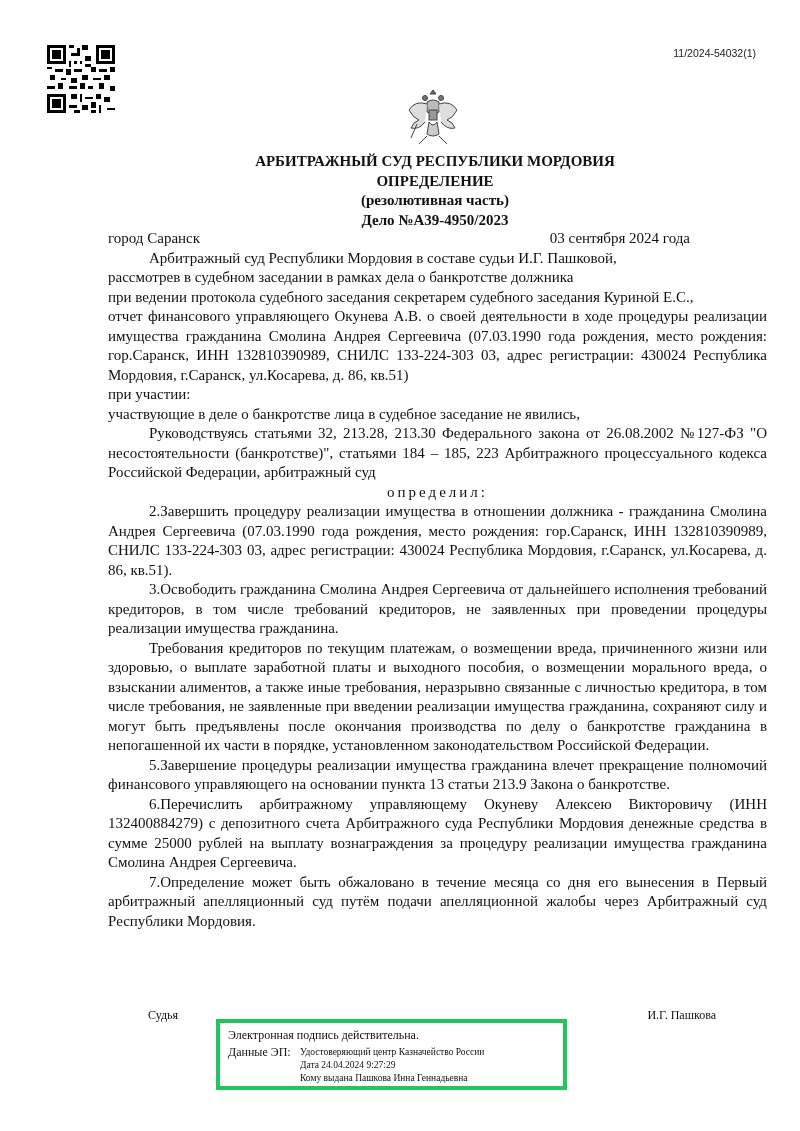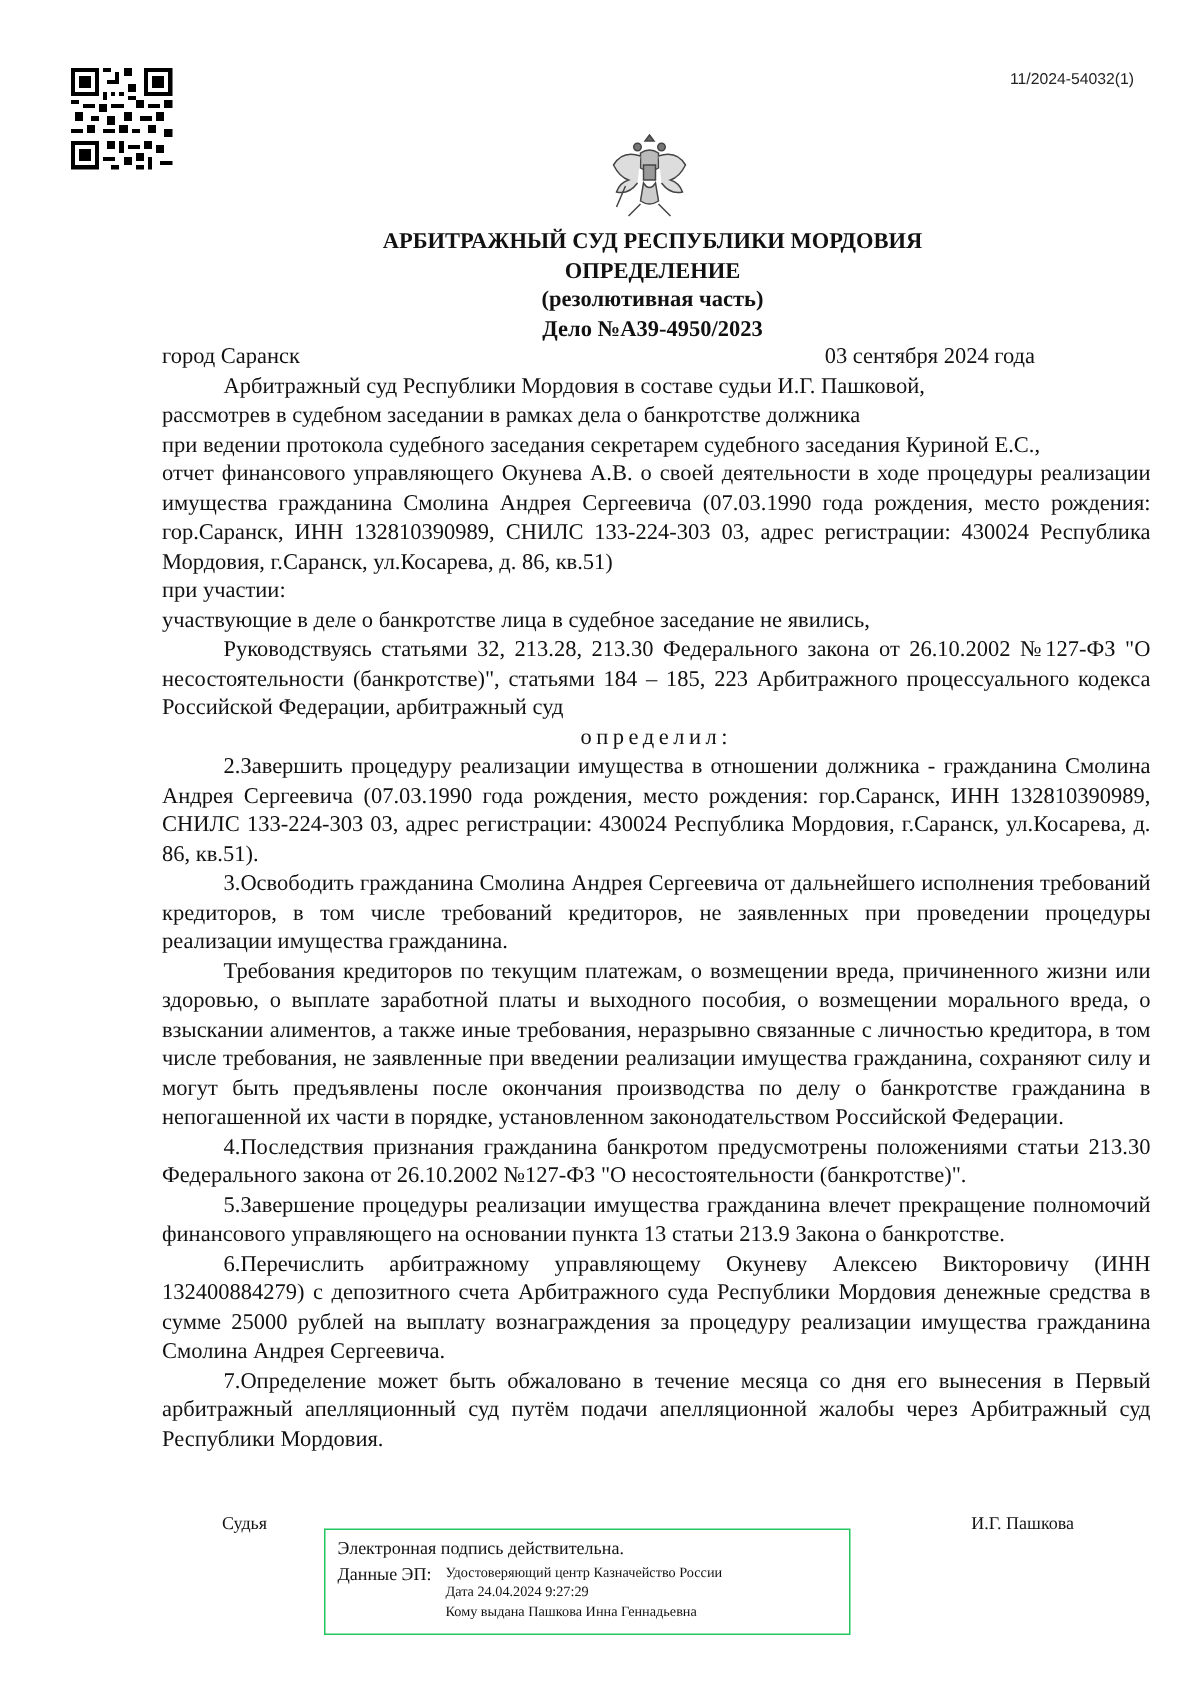--- a/index.html
+++ b/index.html
@@ -15,21 +15,21 @@
              font-size: 15px; line-height: 19.5px; }
   .row-split { display: flex; justify-content: space-between; }
   .row-split .date { margin-right: 77px; }
   p { margin: 0; text-align: justify; }
   p.indent { text-indent: 41px; }
   p.left { text-align: left; }
   .decided { text-align: center; letter-spacing: 3px; }
   .sign-row { position: absolute; left: 148px; top: 1008px; width: 568px; font-size: 12px; }
   .sign-row .judge-name { position: absolute; right: 0; top: 0; }
   .ep-box { position: absolute; left: 216px; top: 1019px; width: 351px; height: 71px;
-            border: 1px solid #22c55e; box-sizing: border-box; padding: 4px 8px; }
+            border: 4px solid #22c55e; box-sizing: border-box; padding: 4px 8px; }
   .ep-title { font-size: 12px; line-height: 16px; }
   .ep-data { display: flex; margin-top: 3px; }
   .ep-label { font-size: 12px; width: 72px; line-height: 13px; }
   .ep-lines { font-size: 9.5px; line-height: 13px; }
 </style>
 </head>
 <body>
 
 <svg class="qr" viewBox="0 0 25 25" shape-rendering="crispEdges">
   <rect x="0" y="0" width="25" height="25" fill="#fff"></rect>
@@ -115,26 +115,25 @@
   <div class="row-split">
     <span>город Саранск</span>
     <span class="date">03 сентября  2024 года</span>
   </div>
   <p class="indent left">Арбитражный суд Республики Мордовия в составе судьи И.Г. Пашковой,</p>
   <p class="left">рассмотрев в судебном заседании в рамках дела о банкротстве должника</p>
   <p class="left">при ведении протокола судебного заседания секретарем судебного заседания  Куриной Е.С.,</p>
   <p>отчет финансового управляющего Окунева А.В. о своей деятельности в ходе процедуры реализации имущества гражданина Смолина Андрея  Сергеевича  (07.03.1990 года рождения, место рождения: гор.Саранск, ИНН 132810390989, СНИЛС 133-224-303 03, адрес регистрации: 430024 Республика Мордовия, г.Саранск, ул.Косарева, д. 86, кв.51)</p>
   <p class="left">при участии:</p>
   <p class="left">участвующие в деле о банкротстве лица в судебное заседание не явились,</p>
-  <p class="indent">Руководствуясь статьями 32, 213.28, 213.30 Федерального закона от 26.10.2002 №127-ФЗ "О несостоятельности (банкротстве)", статьями 184 – 185, 223 Арбитражного процессуального кодекса Российской Федерации, арбитражный суд</p>
+  <p class="indent">Руководствуясь статьями 32, 213.28, 213.30 Федерального закона от 26.08.2002 №127-ФЗ "О несостоятельности (банкротстве)", статьями 184 – 185, 223 Арбитражного процессуального кодекса Российской Федерации, арбитражный суд</p>
   <div class="decided">определил:</div>
   <p class="indent">2.Завершить процедуру реализации имущества в отношении должника - гражданина Смолина Андрея  Сергеевича  (07.03.1990 года рождения, место рождения: гор.Саранск, ИНН 132810390989, СНИЛС 133-224-303 03, адрес  регистрации: 430024 Республика Мордовия, г.Саранск, ул.Косарева, д. 86, кв.51).</p>
   <p class="indent">3.Освободить гражданина Смолина Андрея  Сергеевича  от дальнейшего исполнения требований кредиторов, в том числе требований кредиторов, не заявленных при проведении процедуры реализации имущества гражданина.</p>
   <p class="indent">Требования кредиторов по текущим платежам, о возмещении вреда, причиненного жизни или здоровью, о выплате заработной платы и выходного пособия, о возмещении морального вреда, о взыскании алиментов, а также иные требования, неразрывно связанные с личностью кредитора, в том числе требования, не заявленные при введении реализации имущества гражданина, сохраняют силу и могут быть предъявлены после окончания производства по делу о банкротстве гражданина в непогашенной их части в порядке, установленном законодательством Российской Федерации.</p>
-  <p class="indent">4.Последствия признания гражданина банкротом предусмотрены положениями статьи 213.30 Федерального закона от 26.10.2002 №127-ФЗ "О несостоятельности (банкротстве)".</p>
   <p class="indent">5.Завершение процедуры реализации имущества гражданина влечет прекращение полномочий финансового управляющего на основании пункта 13 статьи 213.9 Закона о банкротстве.</p>
   <p class="indent">6.Перечислить арбитражному управляющему Окуневу Алексею Викторовичу (ИНН 132400884279) с депозитного счета Арбитражного суда Республики Мордовия денежные средства в сумме 25000 рублей на выплату вознаграждения за процедуру реализации имущества гражданина Смолина Андрея Сергеевича.</p>
   <p class="indent">7.Определение  может быть обжаловано в течение месяца со дня его вынесения в Первый арбитражный апелляционный суд путём подачи апелляционной жалобы через Арбитражный суд Республики Мордовия.</p>
 </div>
 
 <div class="sign-row">
   <span>Судья</span>
   <span class="judge-name">И.Г. Пашкова</span>
 </div>
 

